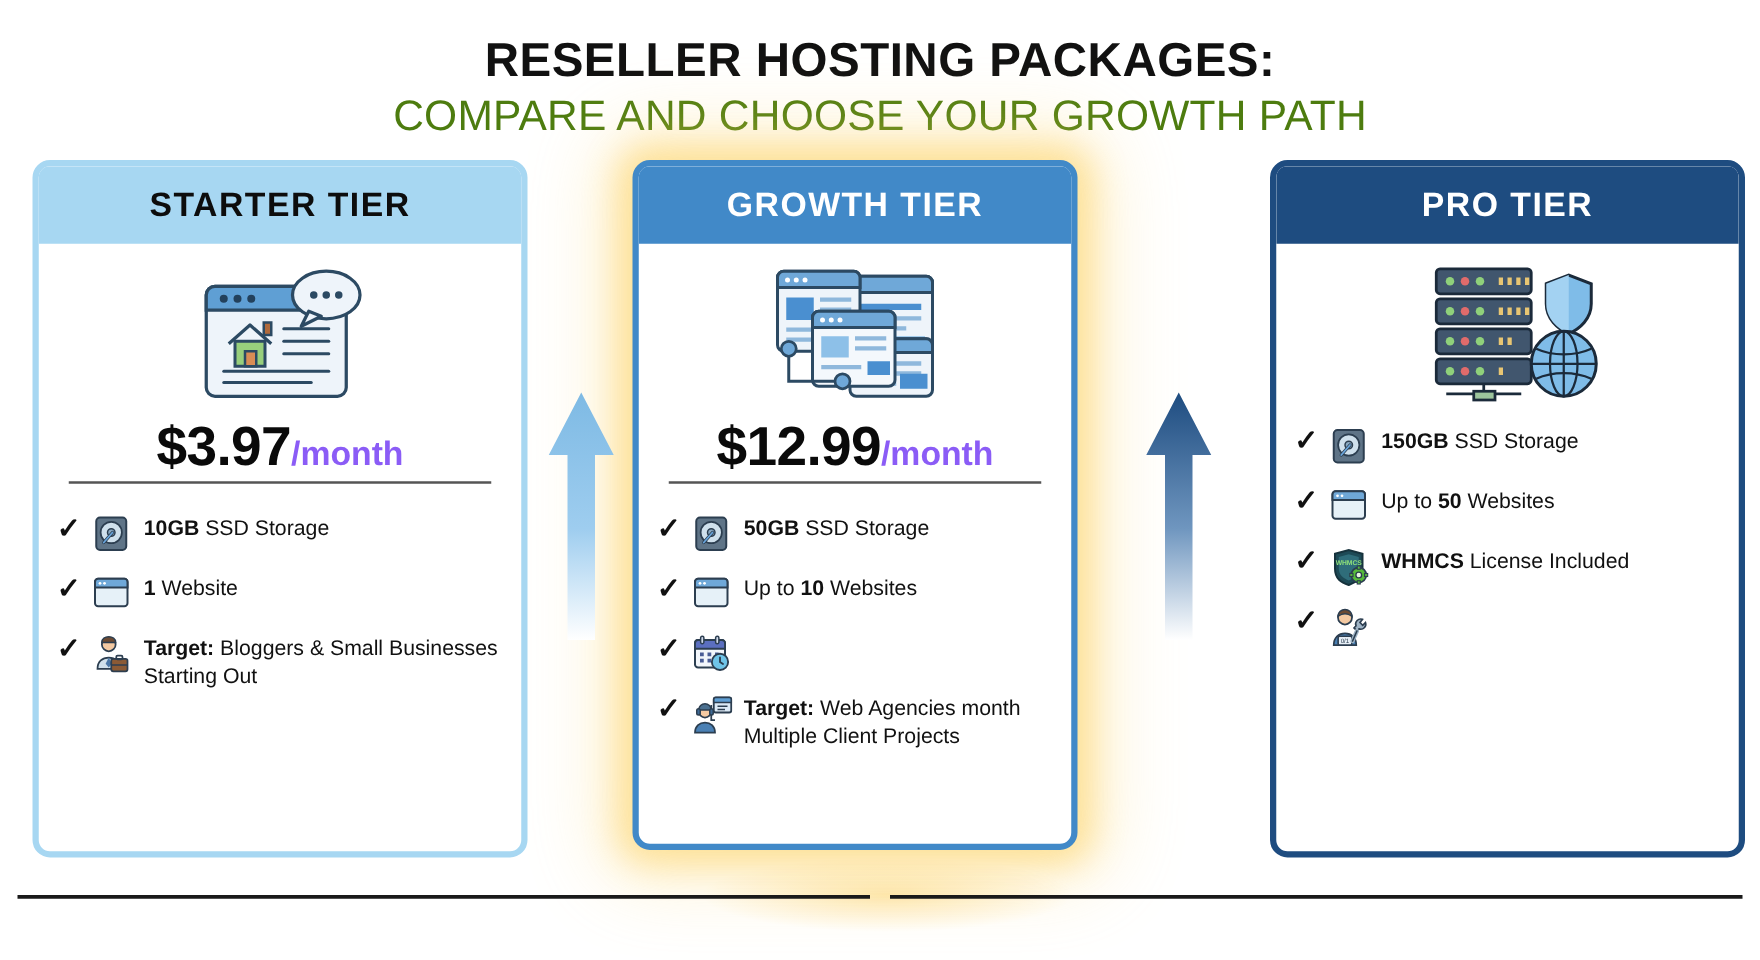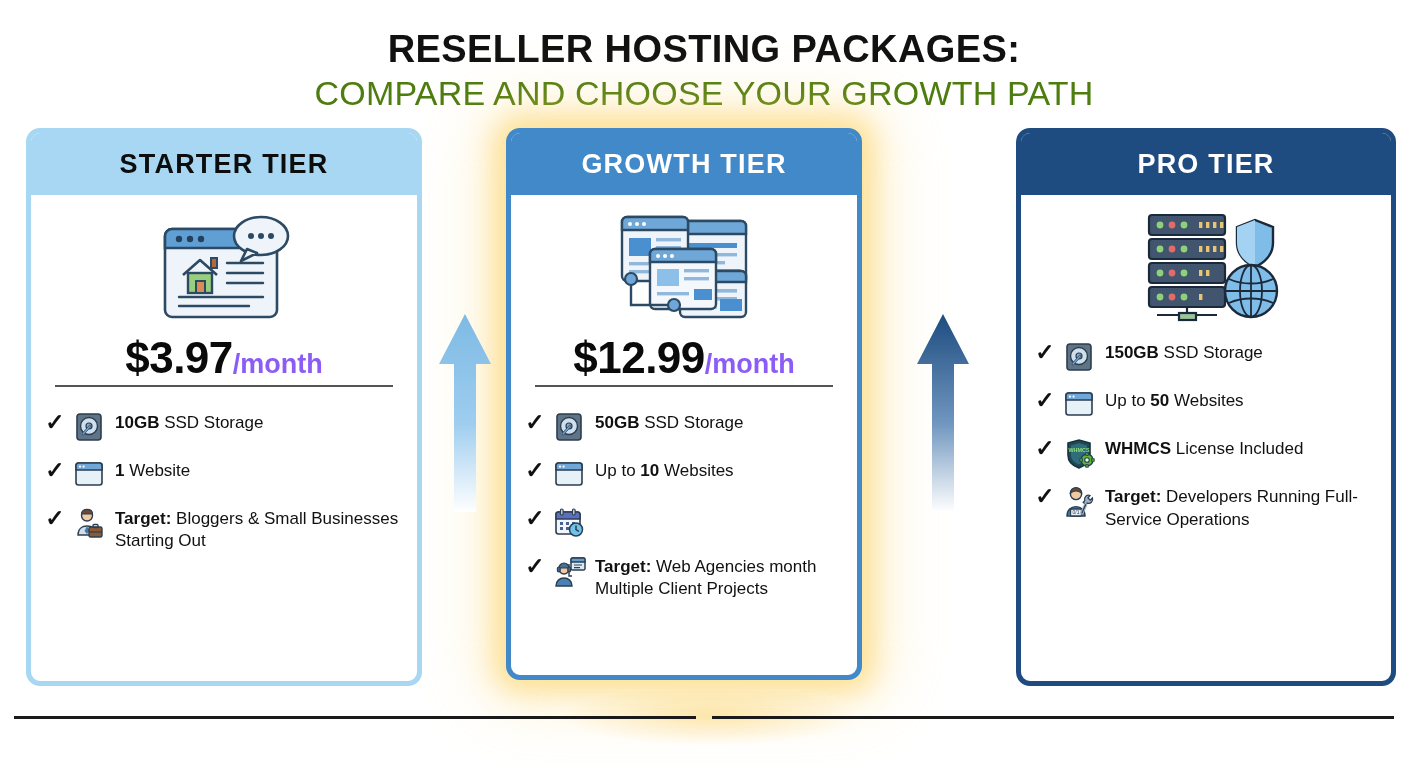--- a/index.html
+++ b/index.html
@@ -452,21 +452,20 @@
                 <circle cx="12" cy="8" r="5.6" fill="#f3c9a2" stroke="#2c3e50" stroke-width="1.4"></circle>
                 <path d="M6.4 7c0-3.4 2.8-5.4 5.6-5.4S17.6 3.6 17.6 7c-2-1.4-3.6-2-5.6-2S8.4 5.6 6.4 7z" fill="#6b4a33" stroke="#2c3e50" stroke-width="1.2"></path>
                 <path d="M3 30c0-6 4-9.4 9-9.4s9 3.4 9 9.4z" fill="#4a80b4" stroke="#2c3e50" stroke-width="1.4"></path>
                 <rect x="6.5" y="23" width="11" height="7" rx="1.2" fill="#e6eef6" stroke="#2c3e50" stroke-width="1.3"></rect>
                 <text x="12" y="28.4" font-family="'Liberation Sans',sans-serif" font-size="5" fill="#2c3e50" text-anchor="middle">0/1</text>
                 <path d="M26 9.5a4 4 0 0 0-5.2 5.2l-1.6 1.6 2.4 2.4 1.6-1.6A4 4 0 0 0 28.4 12l-2.2 2.2-2.2-2.2z" fill="#9fb4c6" stroke="#2c3e50" stroke-width="1.3"></path>
                 <path d="M21.6 18.7l-3.6 8.2" stroke="#9fb4c6" stroke-width="3.4" stroke-linecap="round"></path>
                 <path d="M21.6 18.7l-3.6 8.2" stroke="#2c3e50" stroke-width="1.2" fill="none" stroke-linecap="round"></path>
               </svg>
             </div>
-            <div class="feature-text"><b>Target:</b><span> Developers Running Full-Service Operations</span></div>
           </div>
 
         </div>
       </div>
     </div>
 
   </div>
 
   <div class="arrow arrow-1">
     <svg width="62" height="200" viewBox="0 0 62 200">

